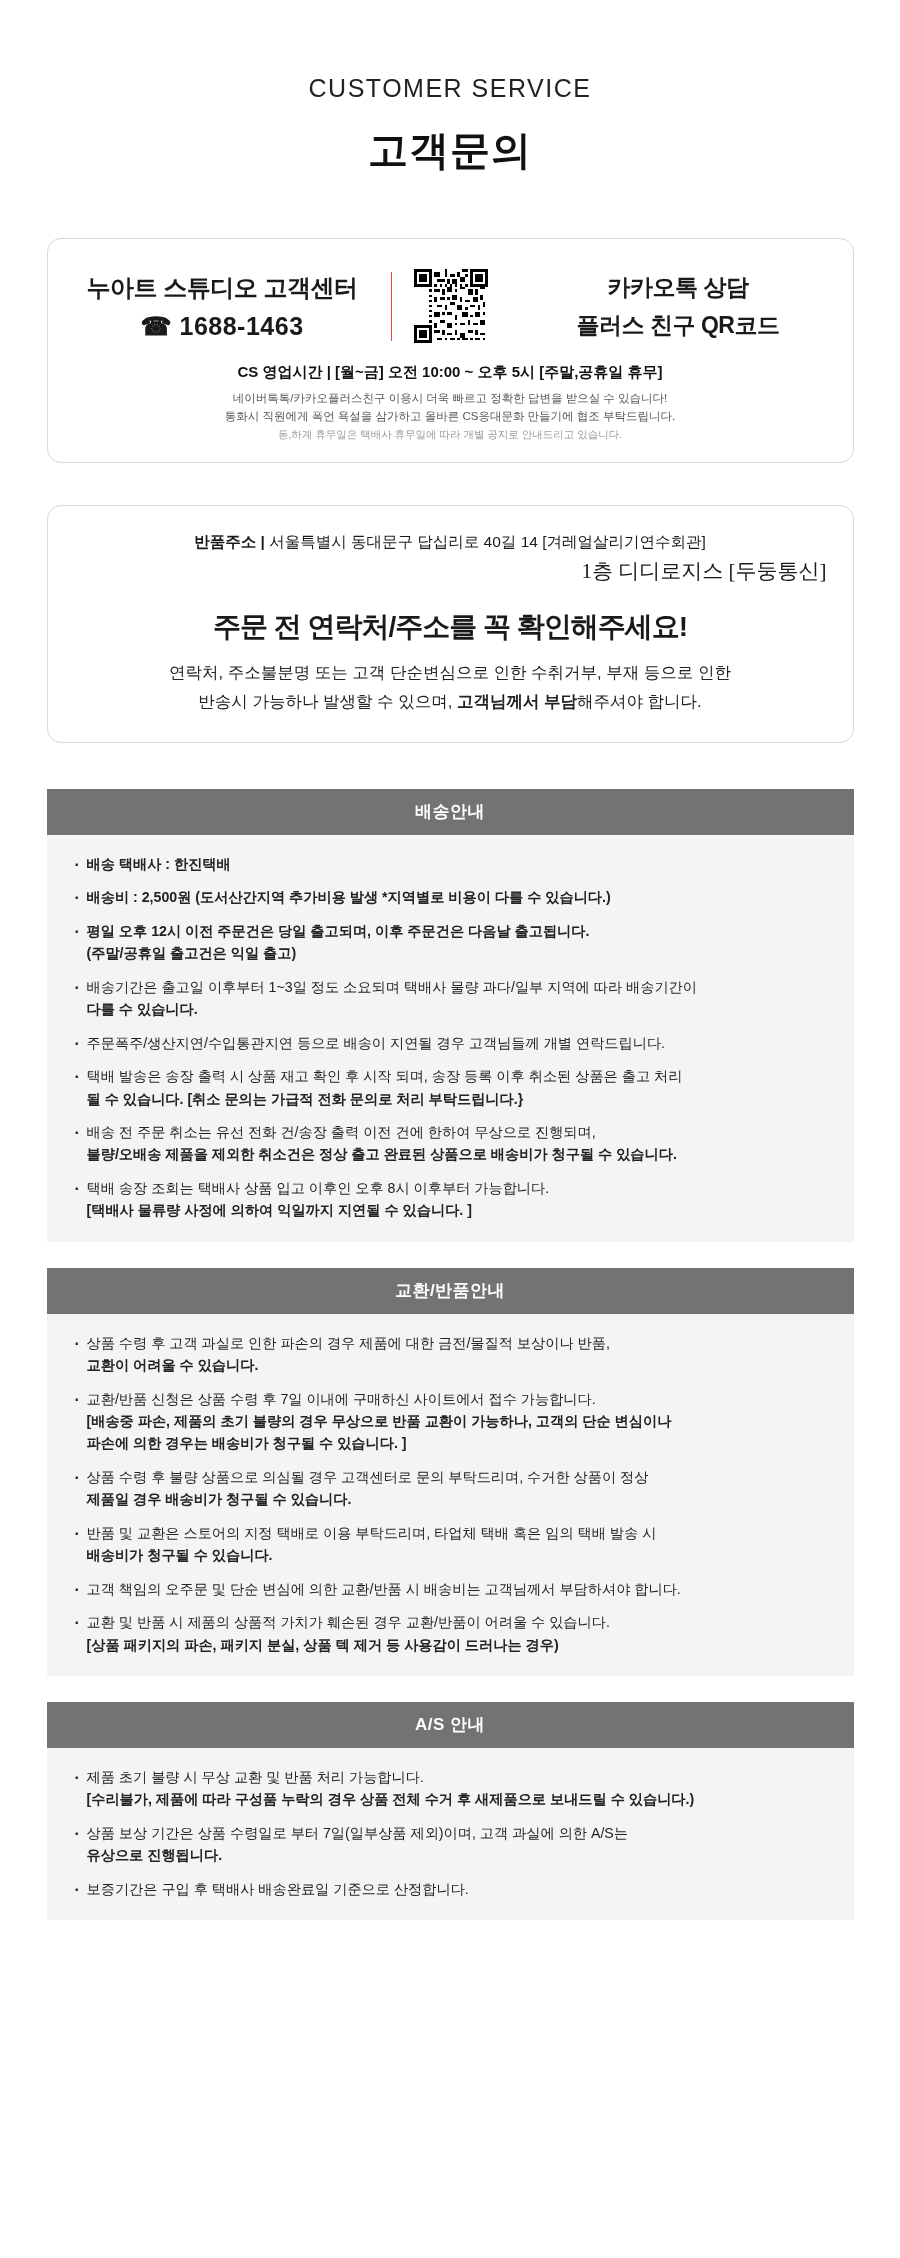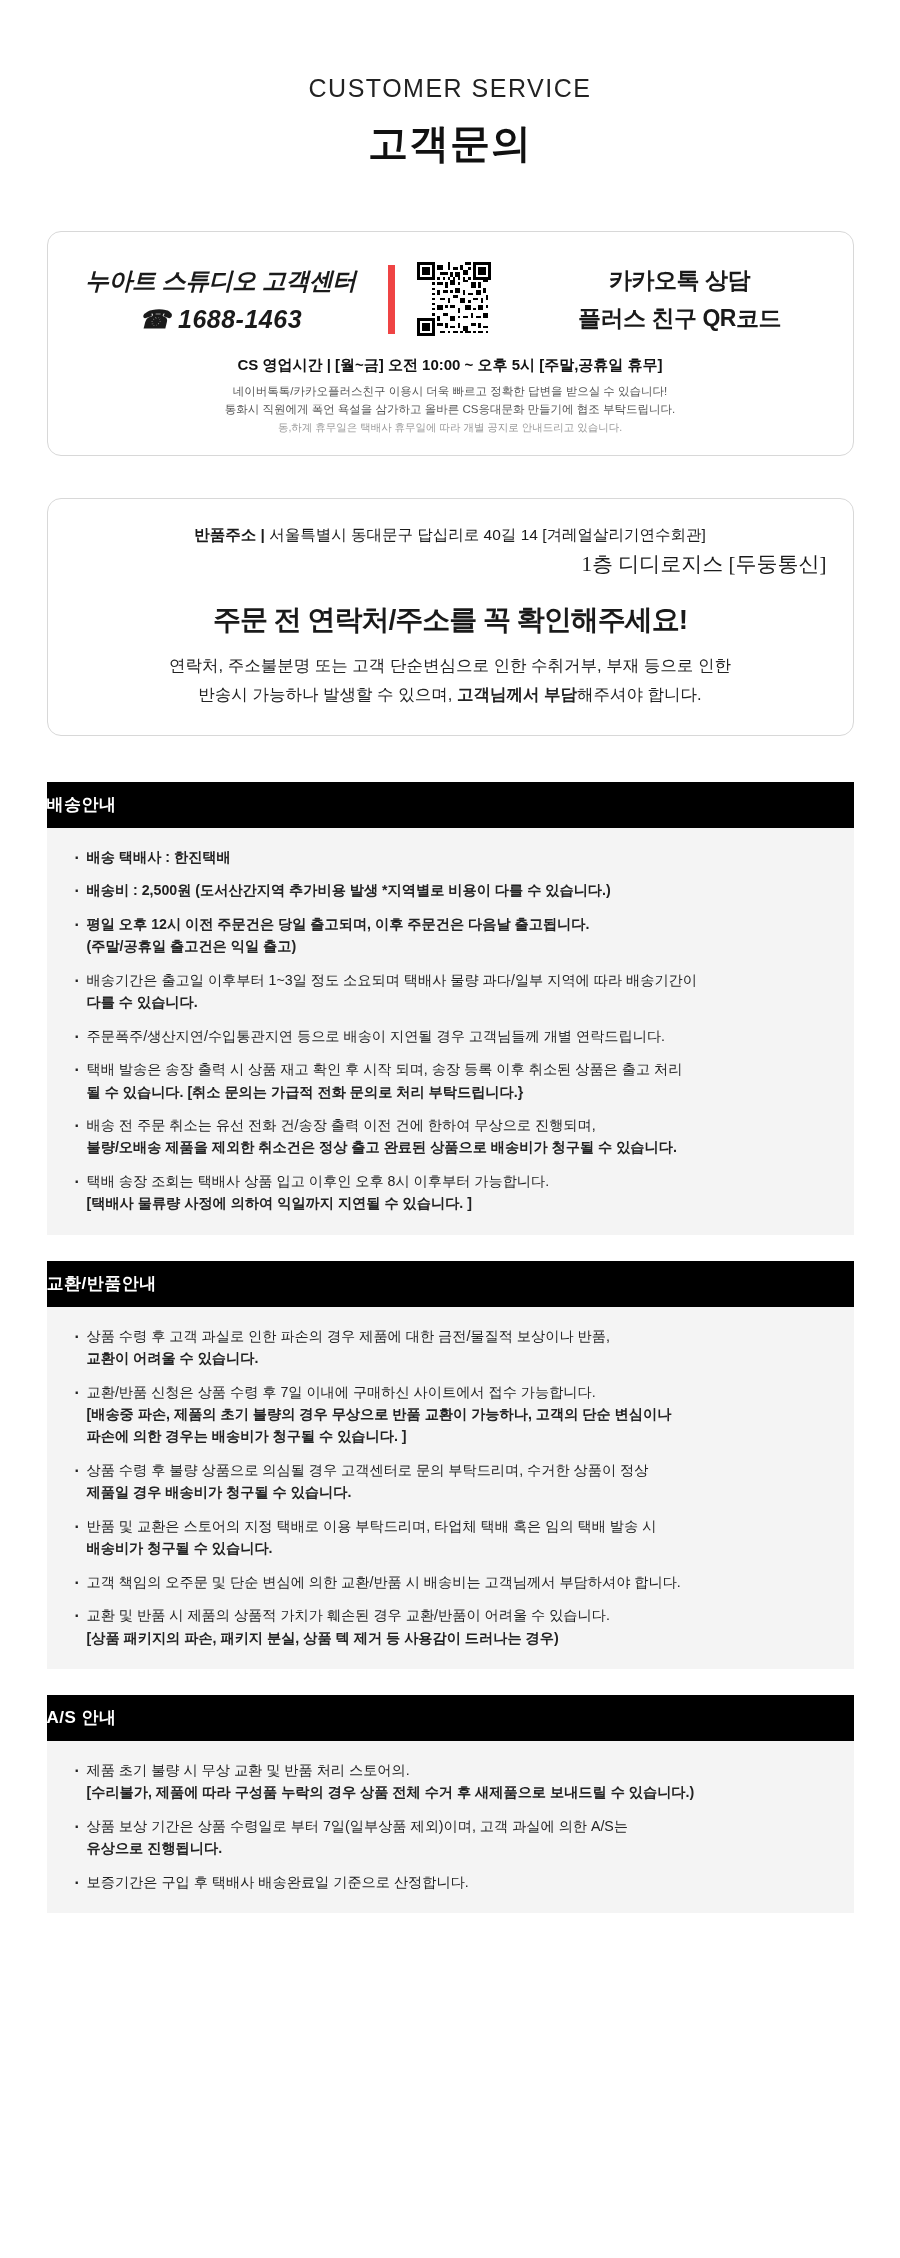--- a/index.html
+++ b/index.html
@@ -28,21 +28,21 @@
   }
   .header .eyebrow {
     font-size: 25px;
     letter-spacing: 1.5px;
     color: #222;
     font-weight: 400;
   }
   .header .title {
     font-size: 40px;
     font-weight: 700;
-    margin-top: 13px;
+    margin-top: 20px;
     letter-spacing: 1px;
     color: #111;
   }
 
   
   .info-box {
     border: 1px solid #d8d8d8;
     border-radius: 14px;
     background: #fff;
     margin-top: 42px;
@@ -54,22 +54,21 @@
     display: flex;
     align-items: center;
     justify-content: center;
     gap: 0;
     padding: 4px 0 14px;
   }
   .cc-left {
     flex: 1;
     text-align: center;
     padding-right: 18px;
-    border-right: 7px solid #ef4444;
-    font-style: italic;
+    border-right: 1px solid #ef4444;
   }
   .cc-left .l1 {
     font-size: 24px;
     font-weight: 700;
     letter-spacing: -0.5px;
   }
   .cc-left .l2 {
     font-size: 25px;
     font-weight: 700;
     margin-top: 8px;
@@ -130,22 +129,23 @@
     line-height: 1.75;
     margin-top: 12px;
     color: #222;
   }
   .warn-sub b { font-weight: 700; }
 
   
   .section { margin-top: 46px; }
   .section.tight { margin-top: 26px; }
   .sec-head {
-    background: #000000;
+    background: #737373;
     color: #fff;
+    text-align: center;
     font-size: 17px;
     font-weight: 700;
     padding: 11px 0 12px;
     letter-spacing: 0.5px;
   }
   .sec-body {
     background: #f4f4f4;
     padding: 18px 26px 20px;
   }
   ul.list { list-style: none; margin: 0; padding: 0; }
@@ -384,21 +384,21 @@
         </li>
       </ul>
     </div>
   </div>
 
   <div class="section tight">
     <div class="sec-head">A/S 안내</div>
     <div class="sec-body">
       <ul class="list">
         <li>
-          <span>제품 초기 불량 시 무상 교환 및 반품 처리 스토어의.</span>
+          <span>제품 초기 불량 시 무상 교환 및 반품 처리 가능합니다.</span>
           <span class="sub">[수리불가, 제품에 따라 구성품 누락의 경우 상품 전체 수거 후 새제품으로 보내드릴 수 있습니다.)</span>
         </li>
         <li>
           <span>상품 보상 기간은 상품 수령일로 부터  7일(일부상품 제외)이며, 고객 과실에 의한 A/S는</span>
           <span class="sub">유상으로 진행됩니다.</span>
         </li>
         <li>
           <span>보증기간은 구입 후 택배사 배송완료일 기준으로 산정합니다.</span>
         </li>
       </ul>

